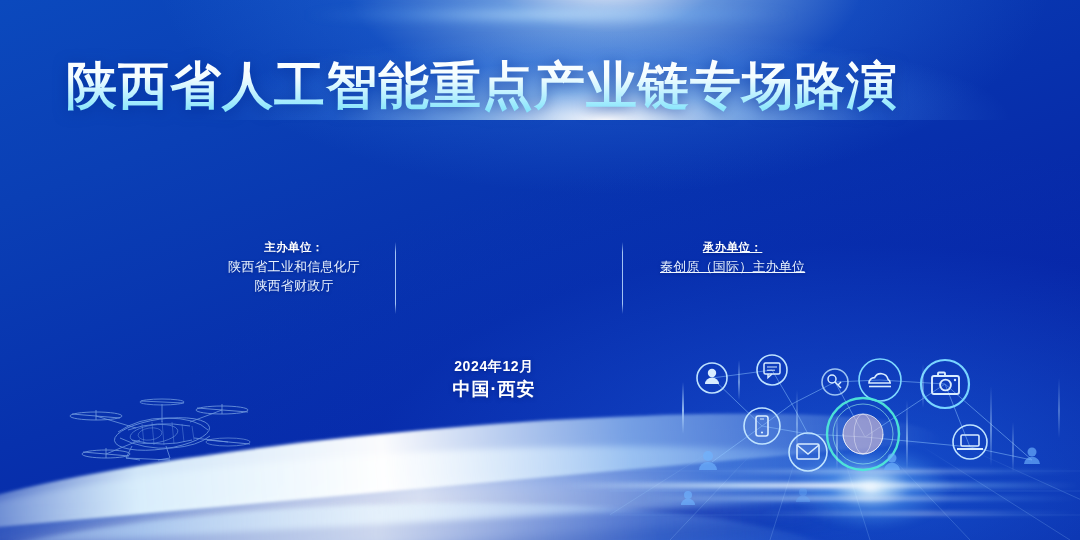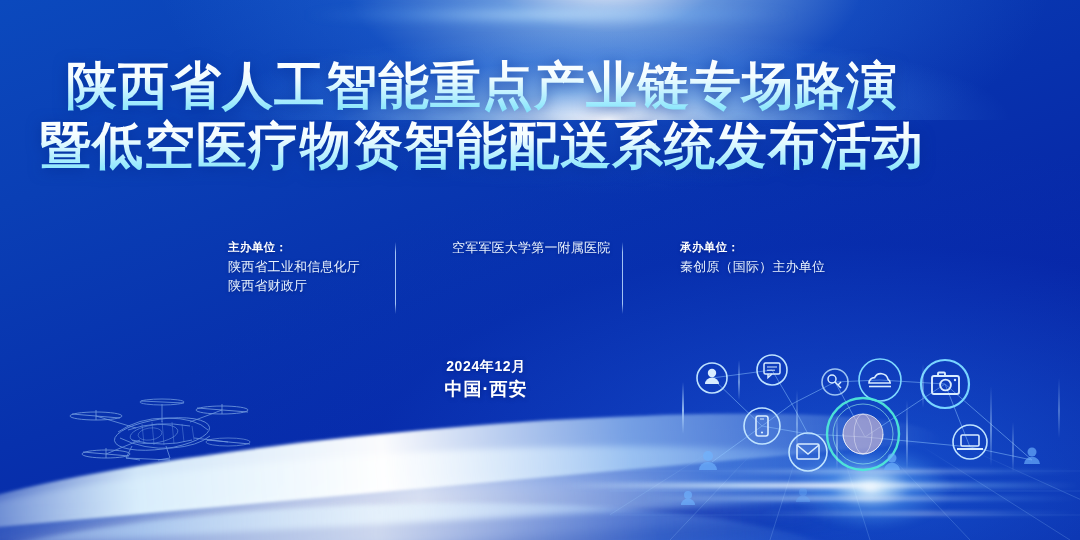--- a/index.html
+++ b/index.html
@@ -93,44 +93,44 @@
     font-size:51px;line-height:60px;font-weight:700;letter-spacing:1px;
     background:linear-gradient(180deg,#ffffff 0%,#f4fdff 34%,#b8f0ff 66%,#76e2fb 100%);
     -webkit-background-clip:text;background-clip:text;
     color:transparent;-webkit-text-fill-color:transparent;
     filter:drop-shadow(0 2px 7px rgba(0,40,140,.55));
     white-space:nowrap;
   }
 
   
   .orgs{
-    position:absolute;left:0;top:238px;width:1080px;height:84px;
+    position:absolute;left:0;top:238px;width:1080px;height:84px;text-align:center;
   }
   .org-col{position:absolute;top:0;color:#f2f8ff;}
   .org-head{
     font-size:11.5px;font-weight:700;line-height:19px;letter-spacing:.4px;
     color:#ffffff;text-shadow:0 1px 3px rgba(0,25,110,.6);
   }
   .org-item{
     font-size:13px;line-height:19px;letter-spacing:.2px;color:#e9f3ff;
     text-shadow:0 1px 3px rgba(0,25,110,.55);
   }
   .c1{left:228px;}
   .c2{left:452px;}
-  .c3{left:680px;}
+  .c3{left:660px;text-decoration:underline;}
   .divider{
     position:absolute;top:4px;width:1px;height:72px;
     background:linear-gradient(180deg,rgba(180,215,255,0) 0%,rgba(190,220,255,.85) 14%,rgba(190,220,255,.85) 86%,rgba(180,215,255,0) 100%);
   }
   .d1{left:395px;}
   .d2{left:622px;}
 
   
   .datebox{
-    position:absolute;left:8px;top:355px;width:956px;text-align:center;
+    position:absolute;left:16px;top:355px;width:956px;text-align:center;
     color:#ffffff;text-shadow:0 1px 4px rgba(0,30,120,.6);
   }
   .date-line{font-size:14px;line-height:23px;font-weight:700;letter-spacing:.6px;}
   .place-line{font-size:18px;line-height:22px;font-weight:700;letter-spacing:1px;}
 
   
   .drone{position:absolute;left:62px;top:388px;width:200px;height:90px;opacity:.62;}
 
   
   .net{position:absolute;left:660px;top:352px;width:420px;height:150px;}
@@ -335,35 +335,33 @@
         <line x1="100" y1="33" x2="102" y2="57"></line>
         <line x1="110" y1="34" x2="112" y2="56"></line>
         <line x1="120" y1="36" x2="122" y2="54"></line>
         <line x1="130" y1="38" x2="132" y2="52"></line>
       </g>
     </g>
   </svg>
 
   <div class="title-wrap">
     <div class="title-line">陕西省人工智能重点产业链专场路演</div>
-    <div class="title-line">暨低空医疗物资智能配送系统发布活动</div>
   </div>
 
   <div class="orgs">
 
     <div class="org-col c1">
       <div class="org-head">主办单位：</div>
       <div class="org-item">陕西省工业和信息化厅</div>
       <div class="org-item">陕西省财政厅</div>
     </div>
 
     <div class="divider d1"></div>
 
     <div class="org-col c2">
-      <div class="org-item">空军军医大学第一附属医院</div>
     </div>
 
     <div class="divider d2"></div>
 
     <div class="org-col c3">
       <div class="org-head">承办单位：</div>
       <div class="org-item">秦创原（国际）主办单位</div>
     </div>
   </div>
 

